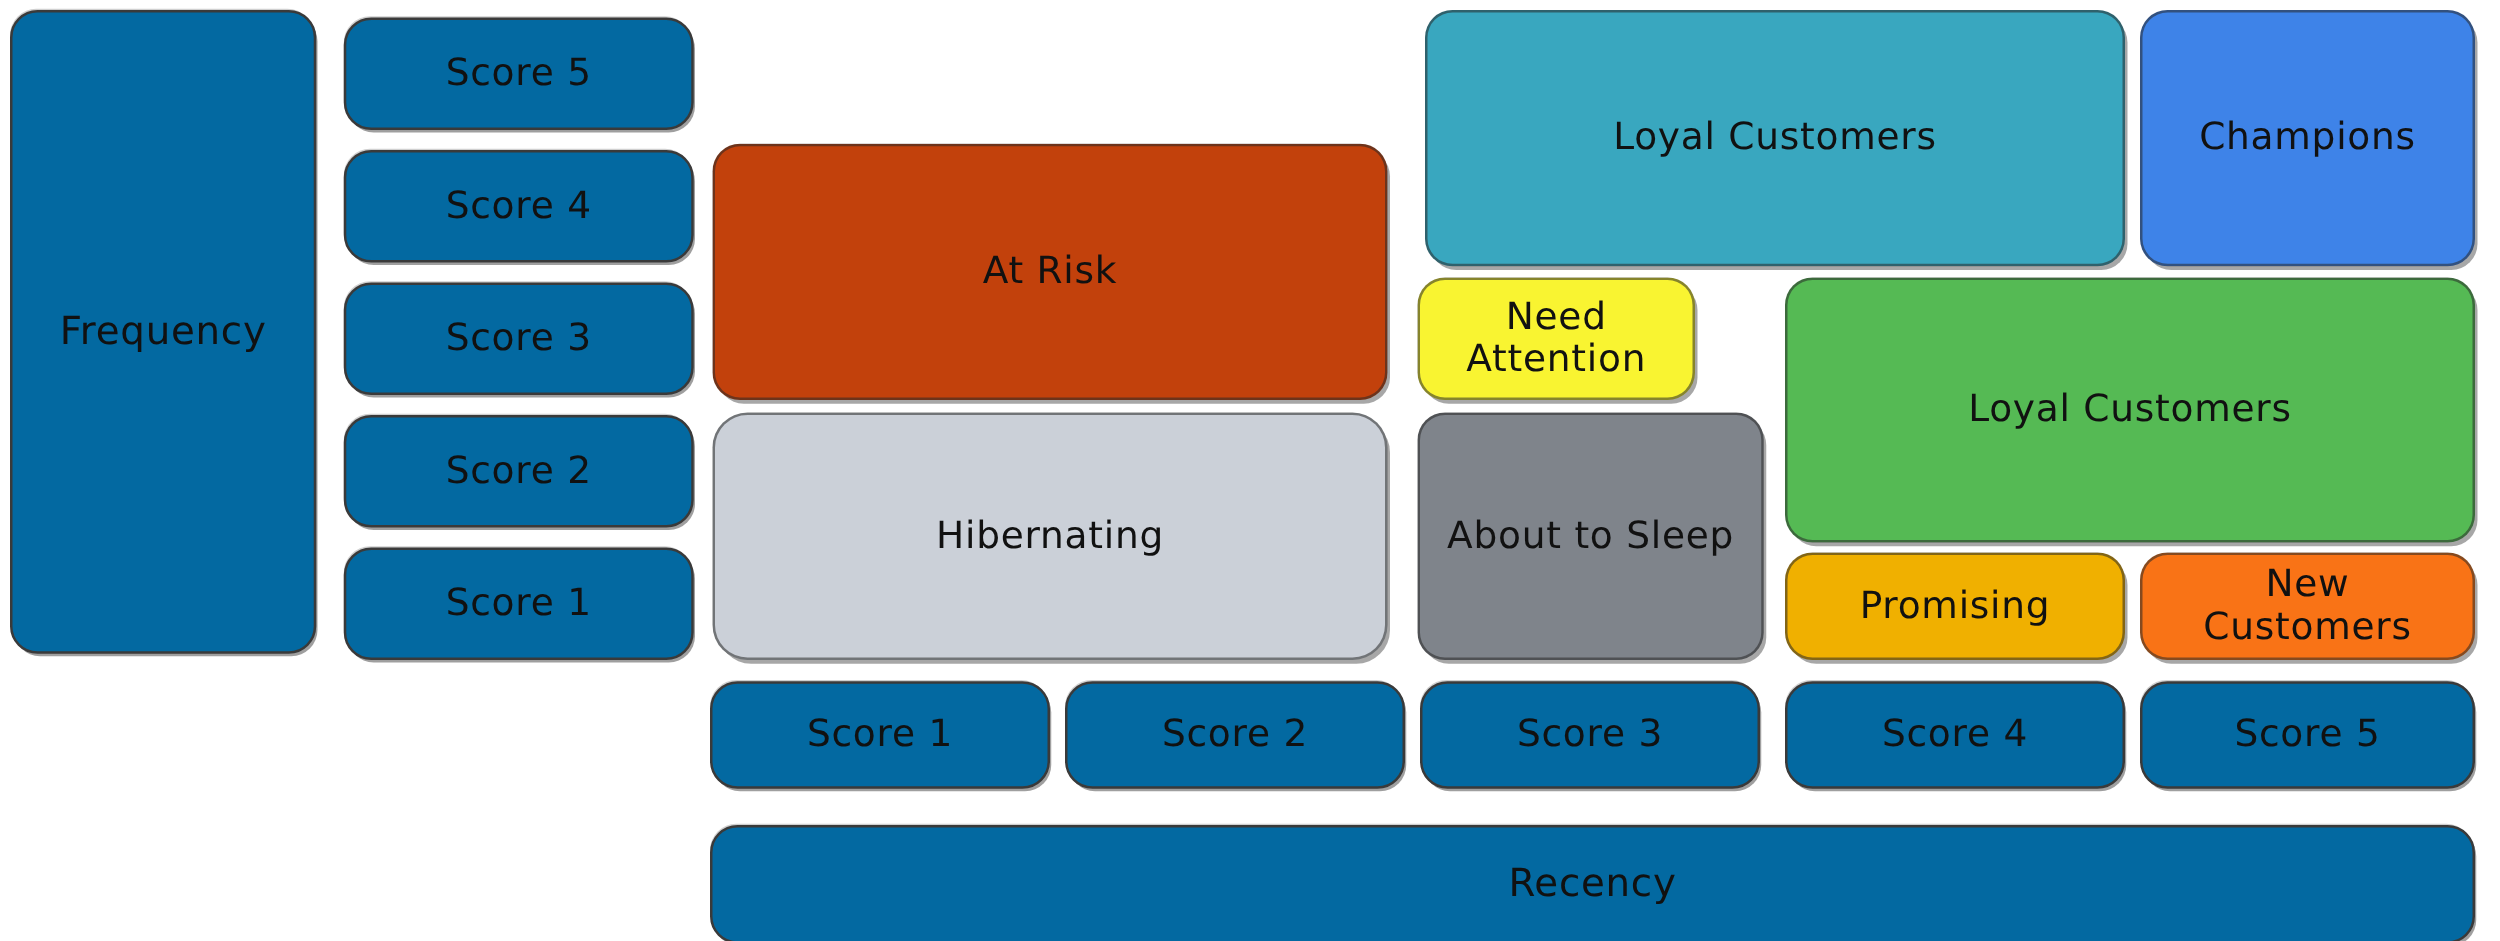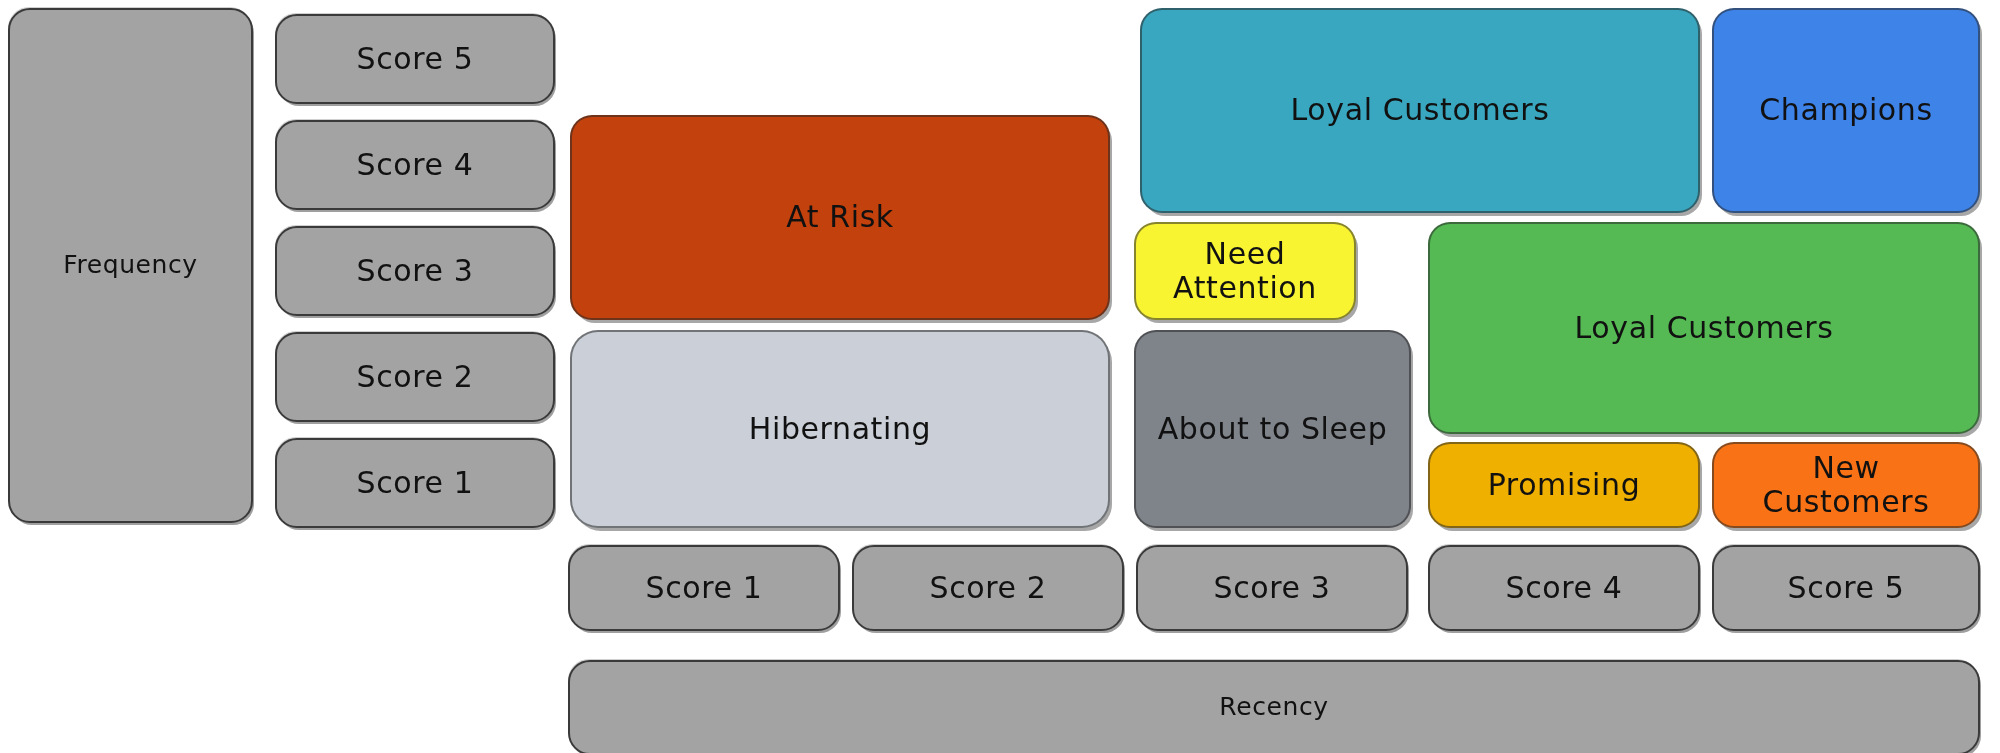--- a/index.html
+++ b/index.html
@@ -28,31 +28,31 @@
     font-family: "DejaVu Sans", sans-serif;
     font-size: 30px;
     font-weight: 400;
     color: #111111;
     letter-spacing: 0.6px;
     line-height: 1.15;
     padding: 4px 10px;
   }
   
   .plain {
-    background: #a3a3a3;
+    background: #0369a1;
     border: 2px solid #3a3a3a;
     box-shadow: 2px 3px 0 -1px rgba(80,80,80,0.55),
                 -1px -2px 0 -1px rgba(120,120,120,0.35);
   }
   .filled {
     border: 2px solid rgba(40,40,40,0.55);
     box-shadow: 3px 4px 0 -1px rgba(60,60,60,0.45);
   }
   .axis-label {
-    font-size: 25px;
+    font-size: 31px;
   }
   .seg-label {
     font-size: 30px;
   }
 </style>
 </head>
 <body>
 
 <div id="canvas">
 

